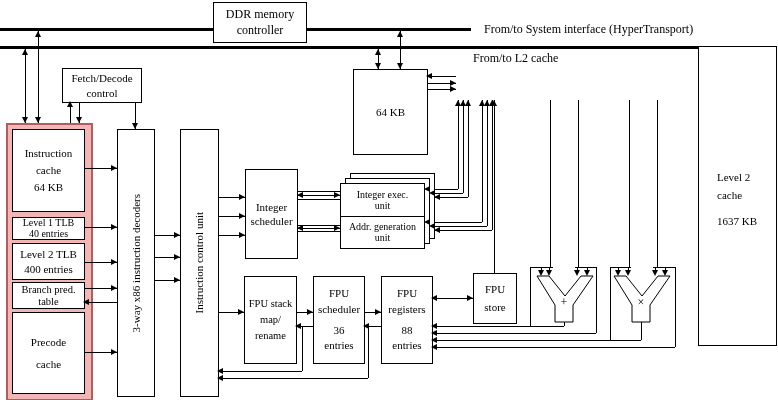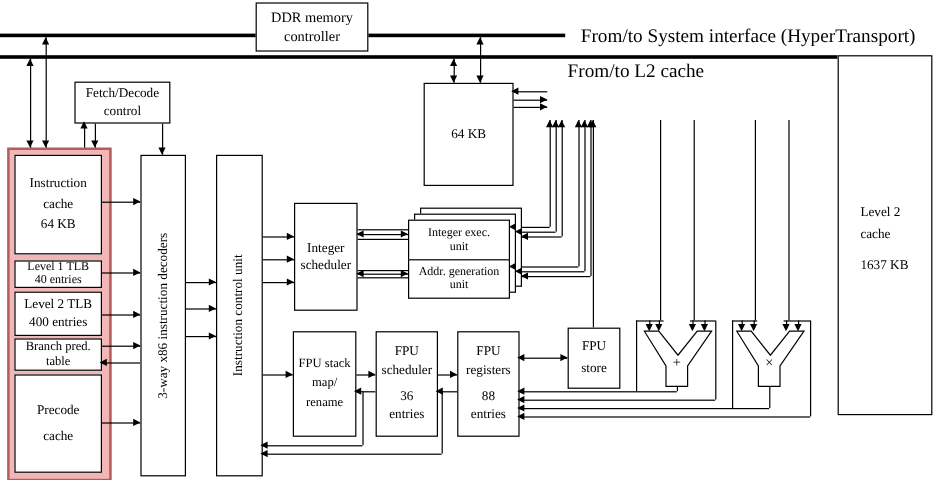--- a/index.html
+++ b/index.html
@@ -13,21 +13,21 @@
       display:flex;flex-direction:column;align-items:center;justify-content:center;
       text-align:center;font-size:11px;line-height:1.3;}
   .pink{background:#f2b6b6;border:2px solid #b25c5c;z-index:1;}
   .vtx{display:flex;align-items:center;justify-content:center;}
   .vtx span{writing-mode:vertical-rl;transform:rotate(180deg);white-space:nowrap;font-size:11px;}
   .ar{position:absolute;width:0;height:0;z-index:3;display:block;}
   .ar.u{border-left:3px solid transparent;border-right:3px solid transparent;border-bottom:6px solid #000;}
   .ar.d{border-left:3px solid transparent;border-right:3px solid transparent;border-top:6px solid #000;}
   .ar.l{border-top:3px solid transparent;border-bottom:3px solid transparent;border-right:6px solid #000;}
   .ar.r{border-top:3px solid transparent;border-bottom:3px solid transparent;border-left:6px solid #000;}
-  .lbl{position:absolute;font-size:16px;z-index:2;white-space:nowrap;}
+  .lbl{position:absolute;font-size:12px;z-index:2;white-space:nowrap;}
   .sm{font-size:10px;line-height:1.08;}
   .gap15 .ln{line-height:1.55;}
   svg{position:absolute;z-index:2;overflow:visible;}
   .fsym{position:absolute;z-index:3;font-size:12px;width:12px;text-align:center;}
 </style>
 </head>
 <body>
 
 <div class="diagram">
 

